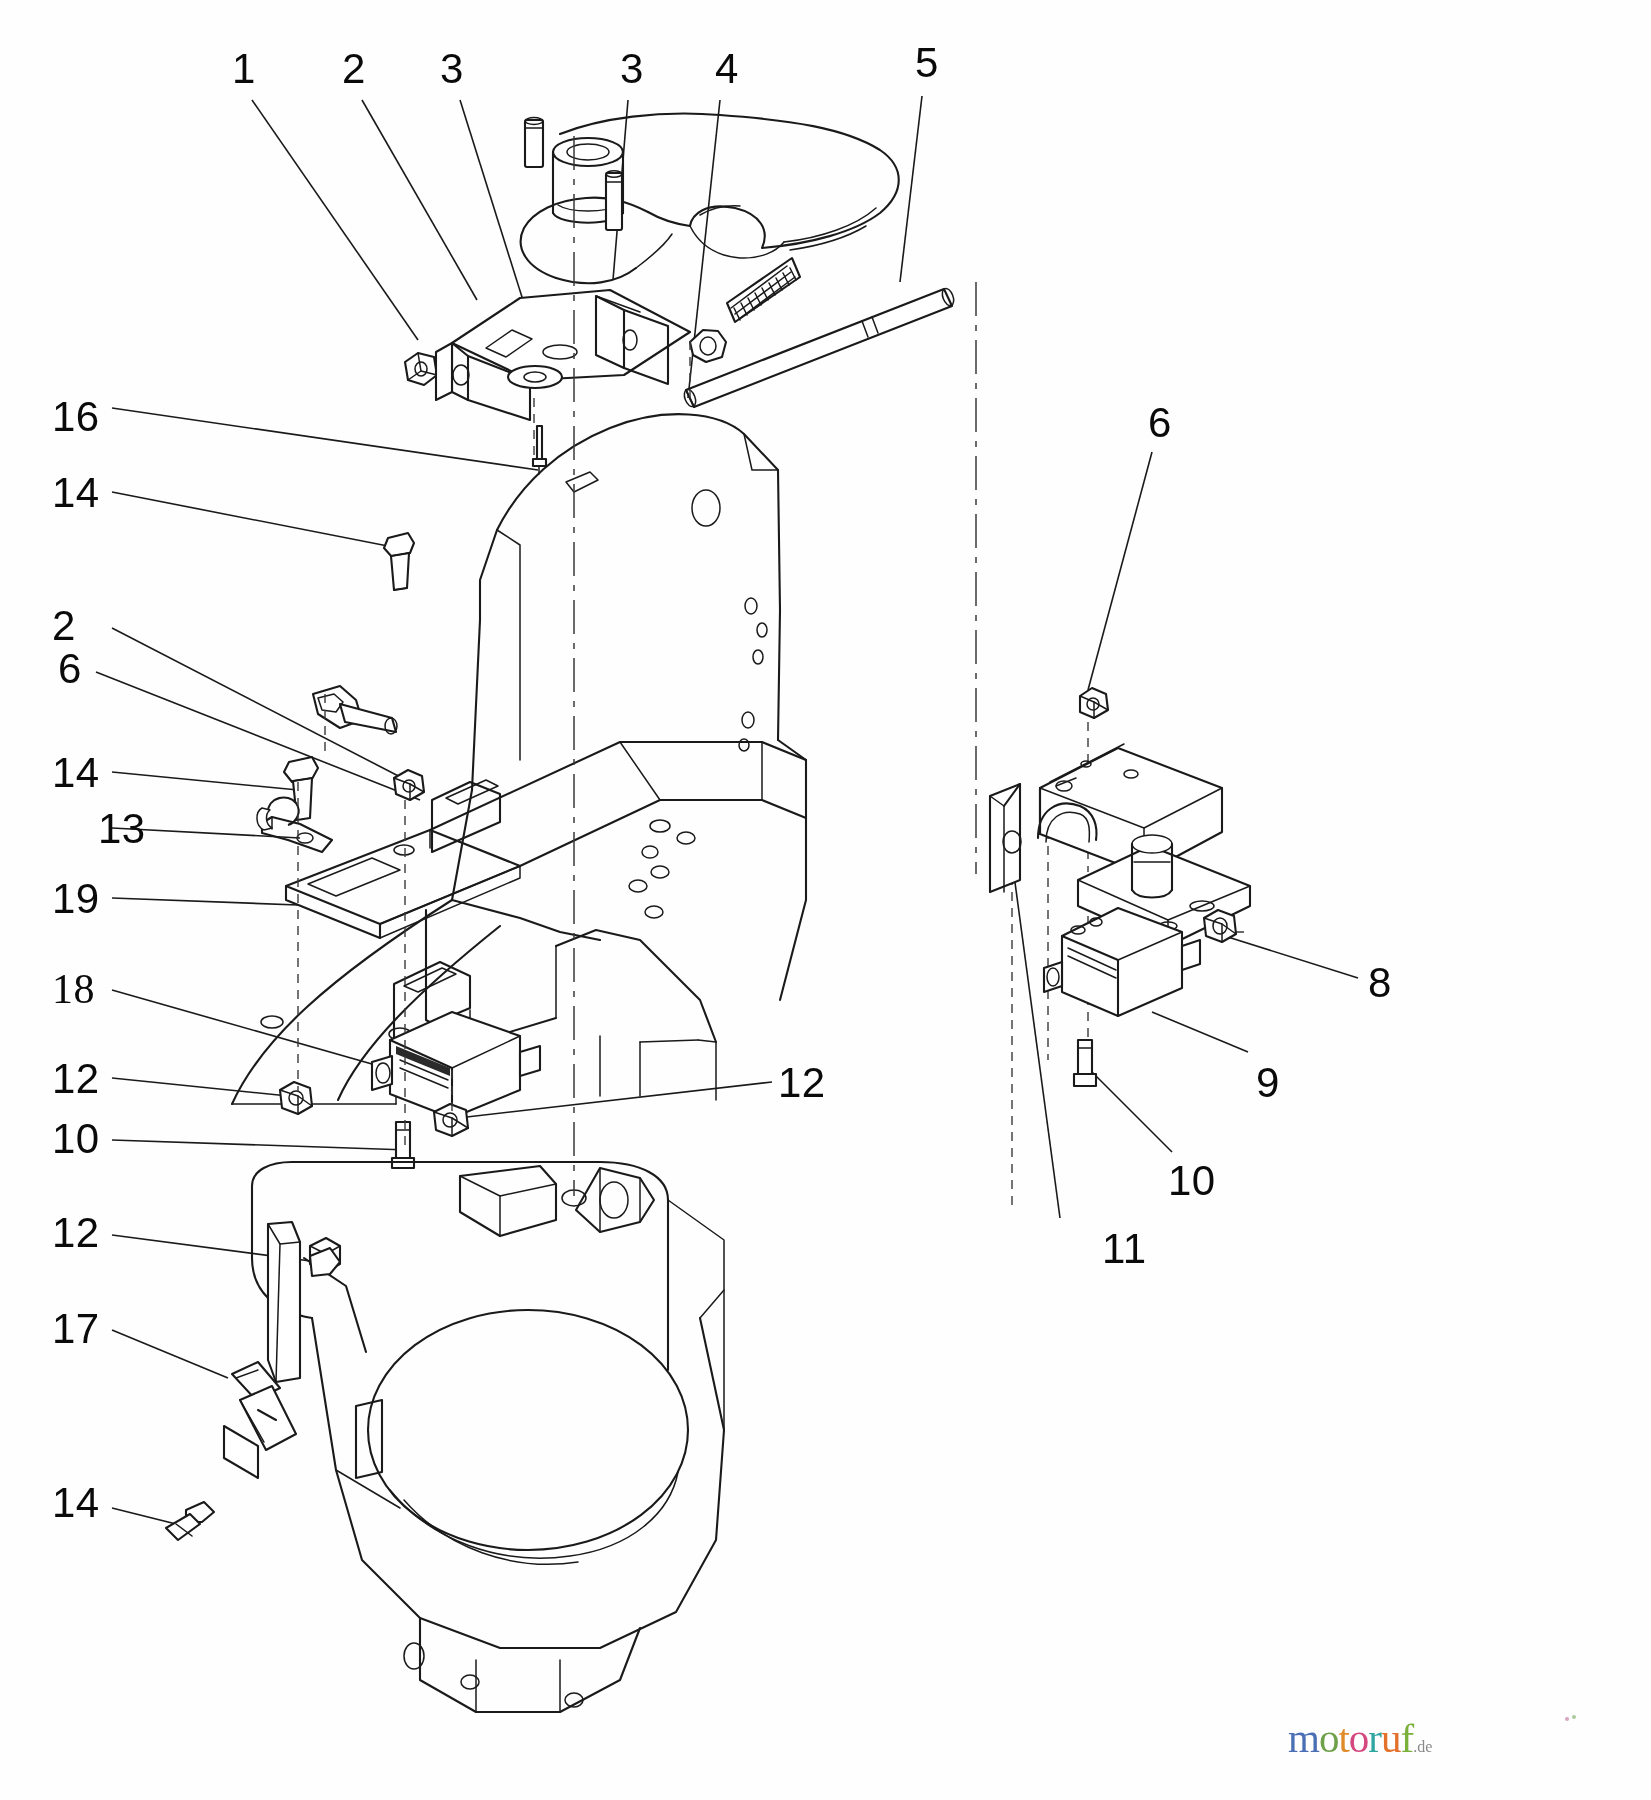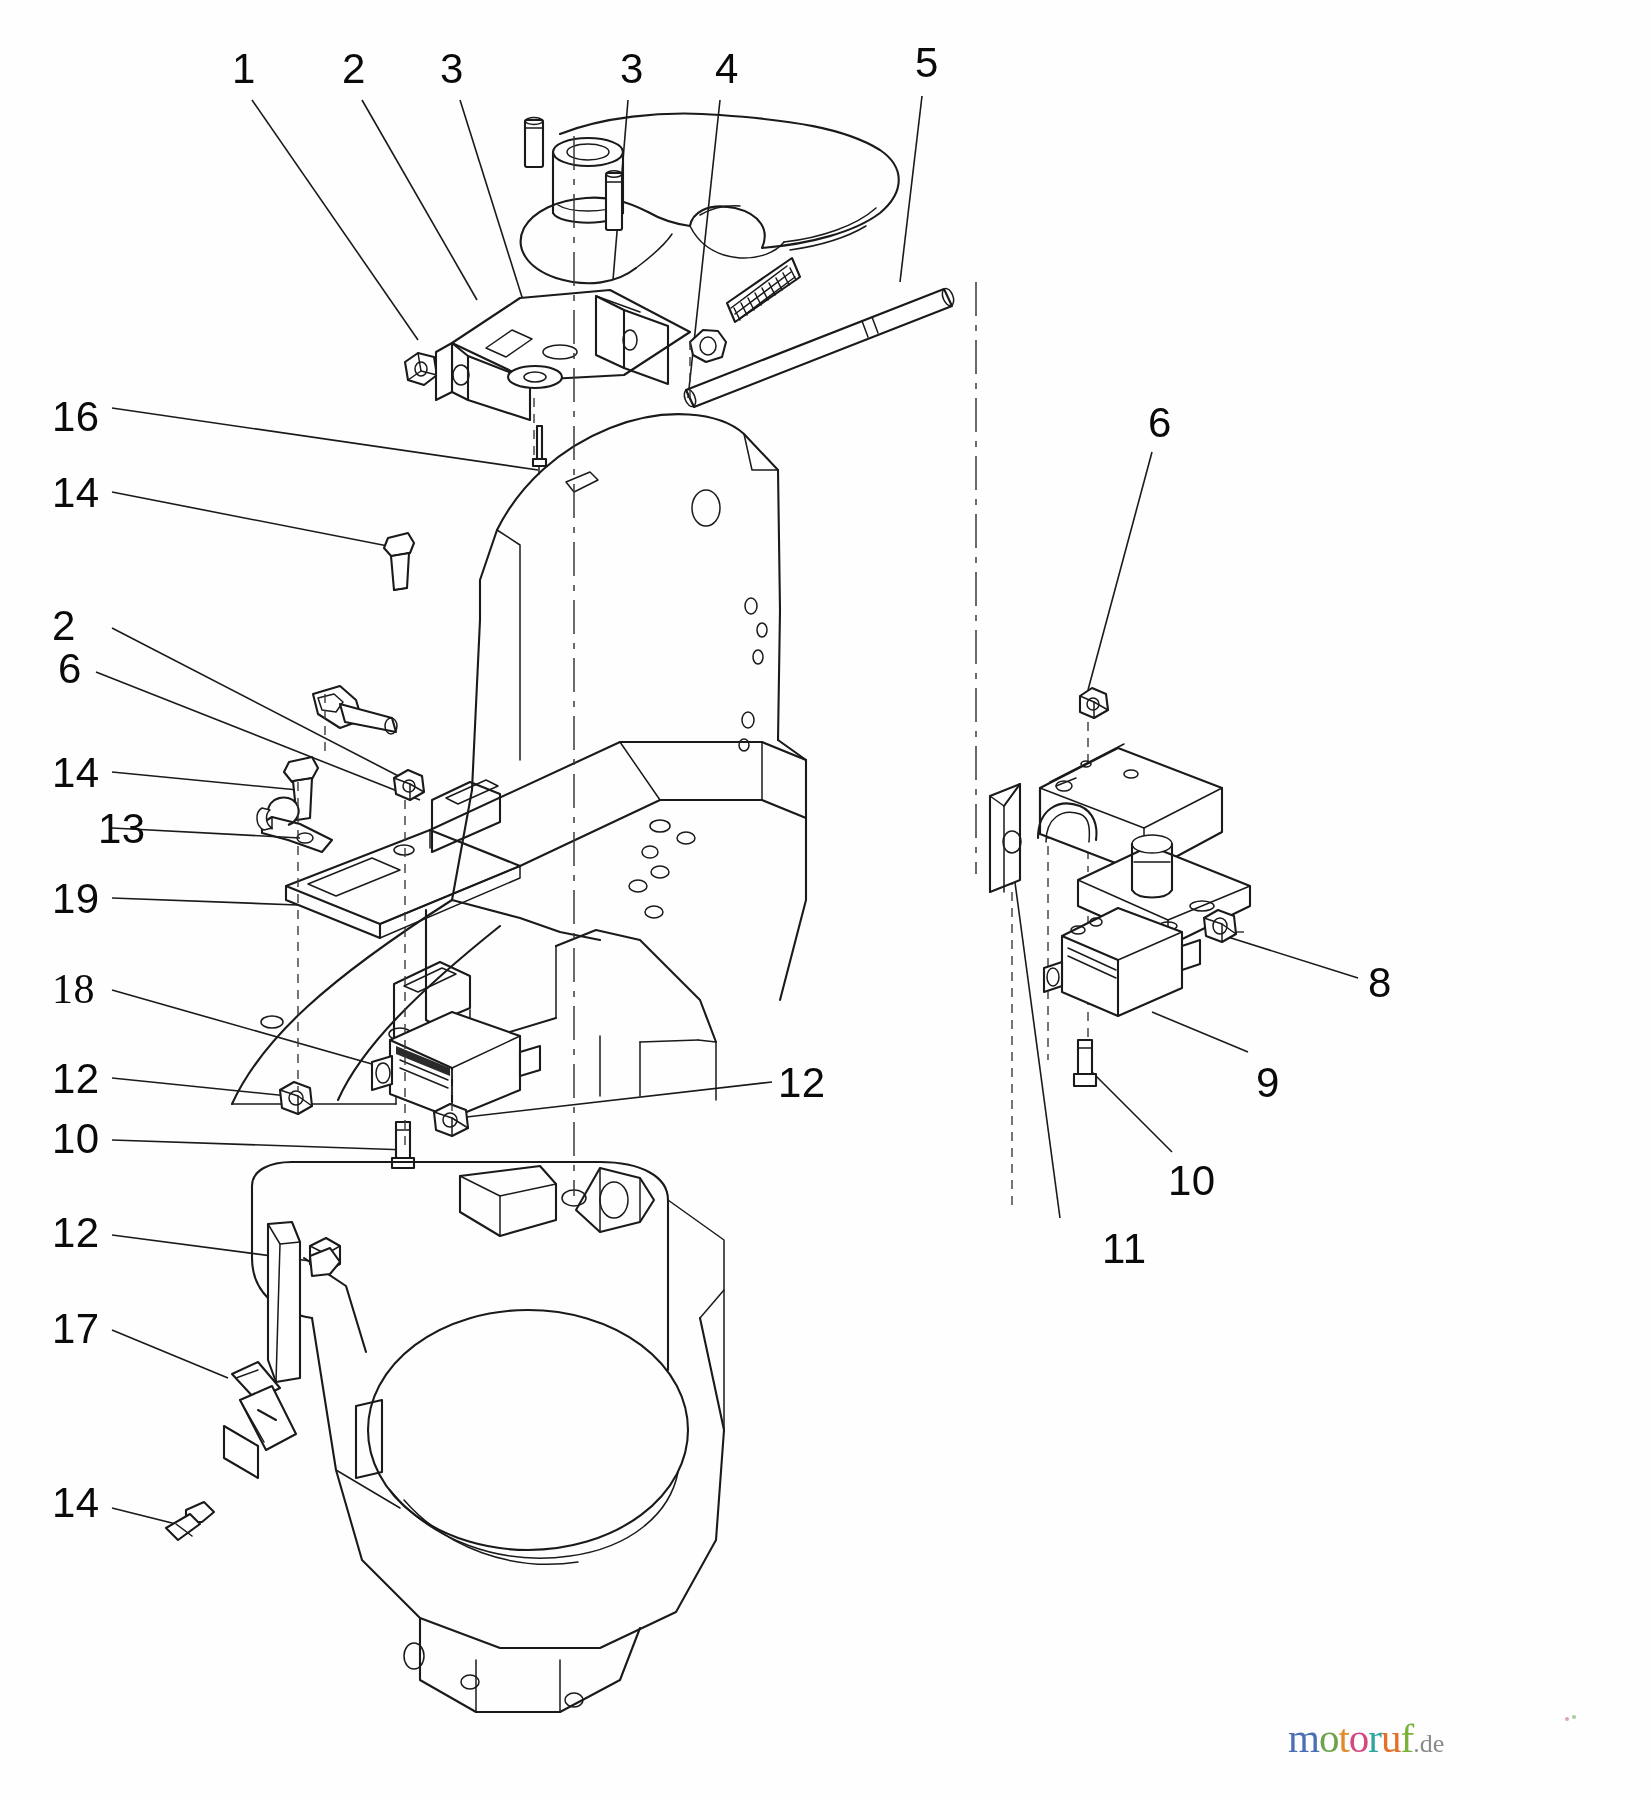--- a/index.html
+++ b/index.html
@@ -41,21 +41,21 @@
     left: 1288px;
     top: 1718px;
     font-family: "Liberation Serif", serif;
     font-size: 41px;
     line-height: 1;
     white-space: nowrap;
     user-select: none;
   }
   .watermark .wm-l { letter-spacing: -1px; }
   .watermark .wm-de {
-    font-size: 26px;
+    font-size: 16px;
     color: #8a8a8a;
     vertical-align: baseline;
   }
   .wm-dots {
     position: absolute;
     left: 1565px;
     top: 1715px;
     width: 14px;
     height: 7px;
   }

